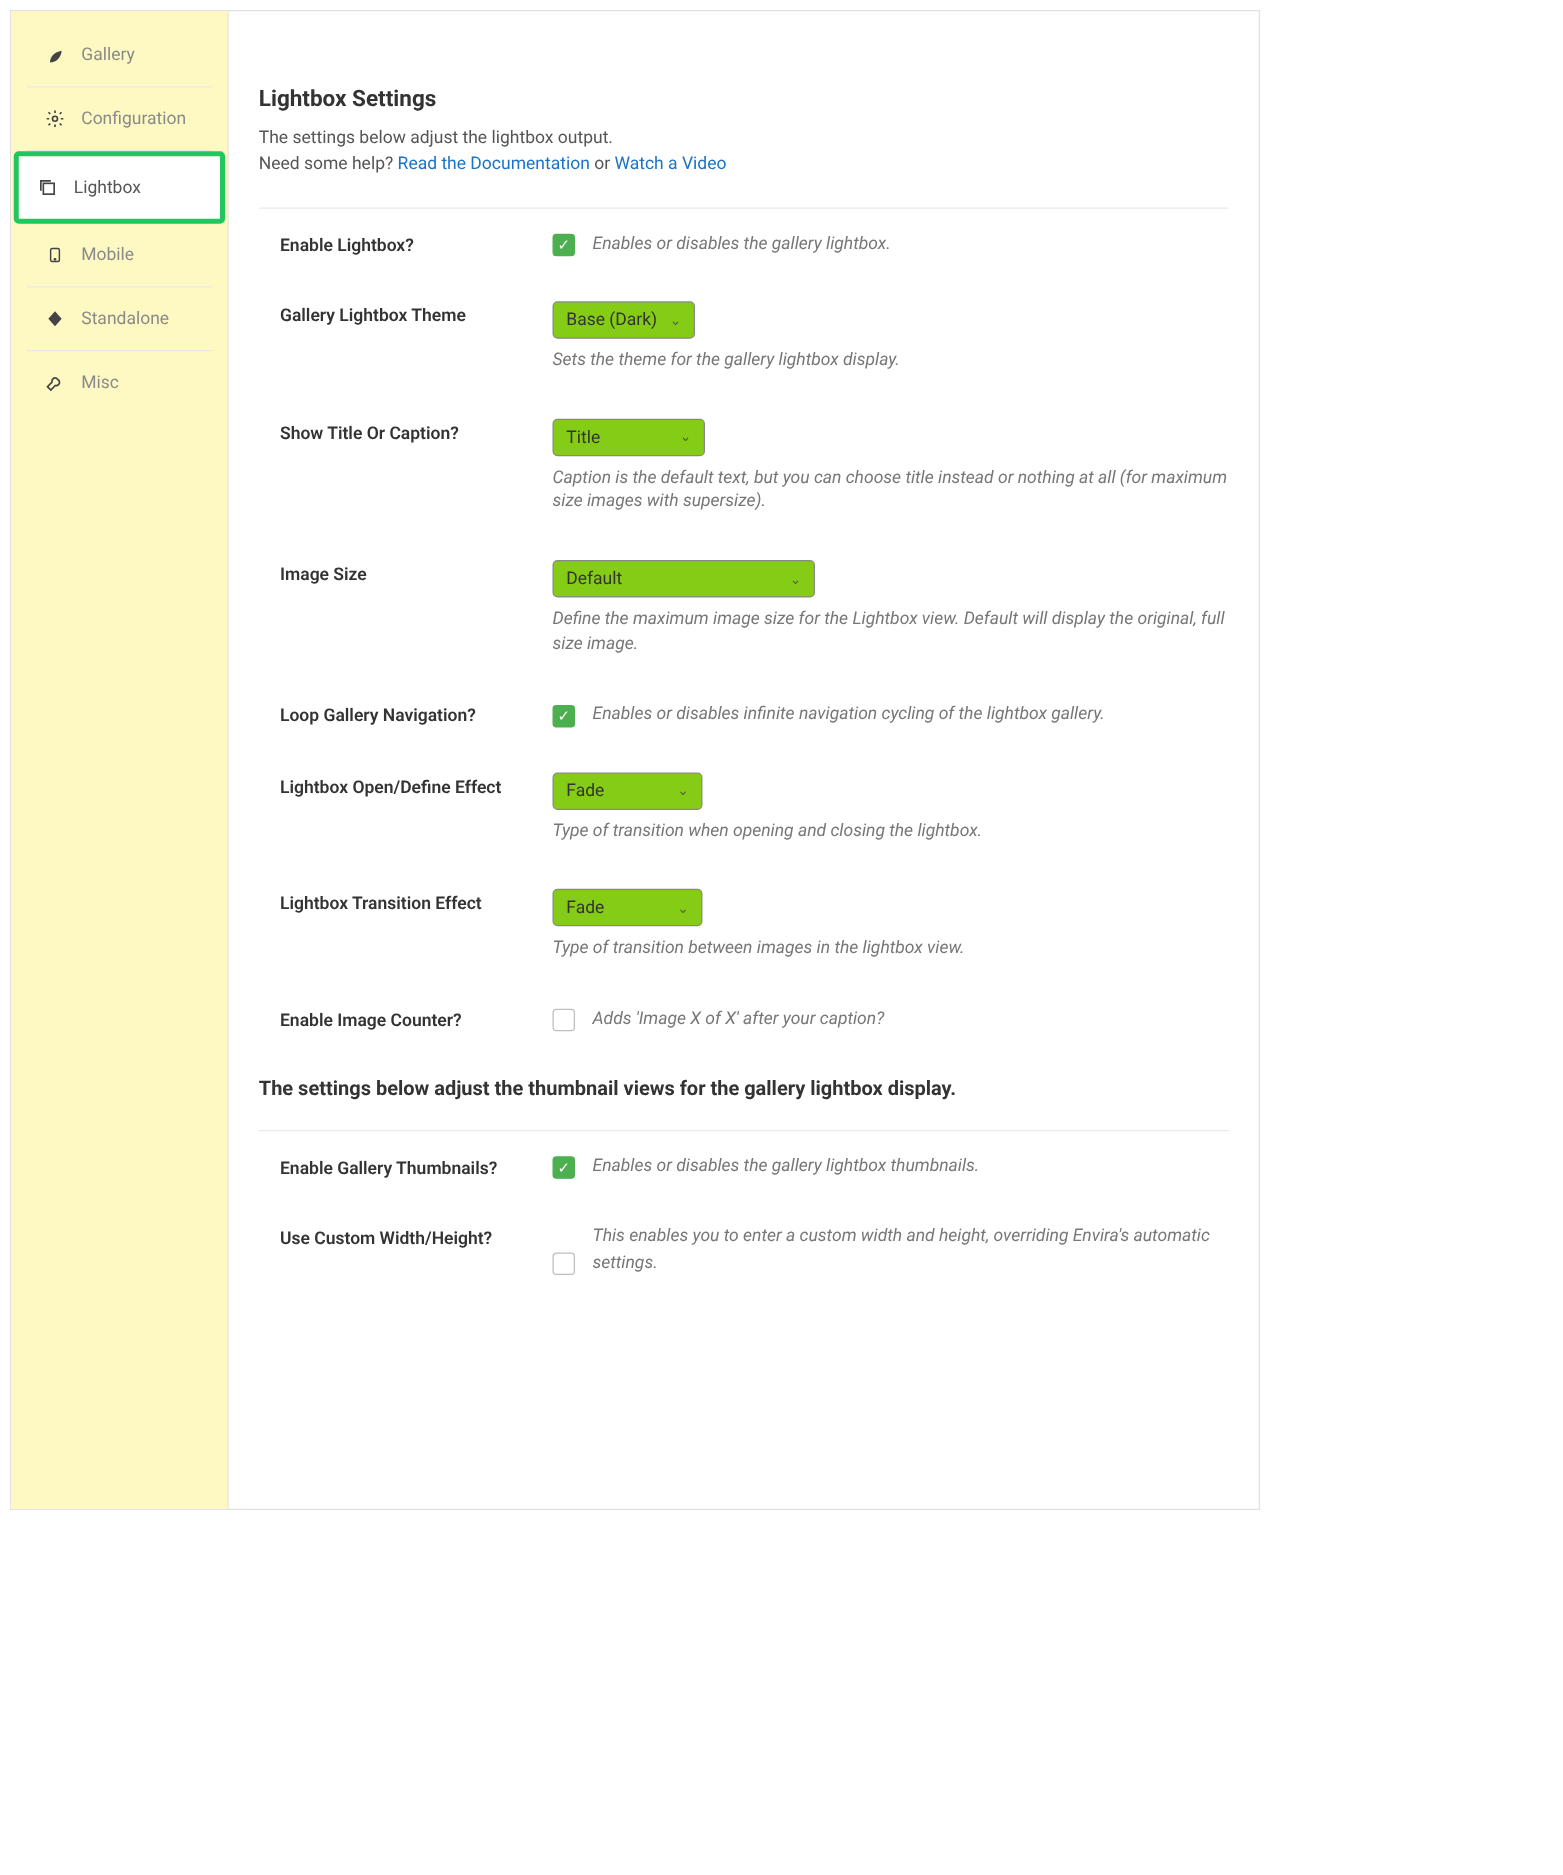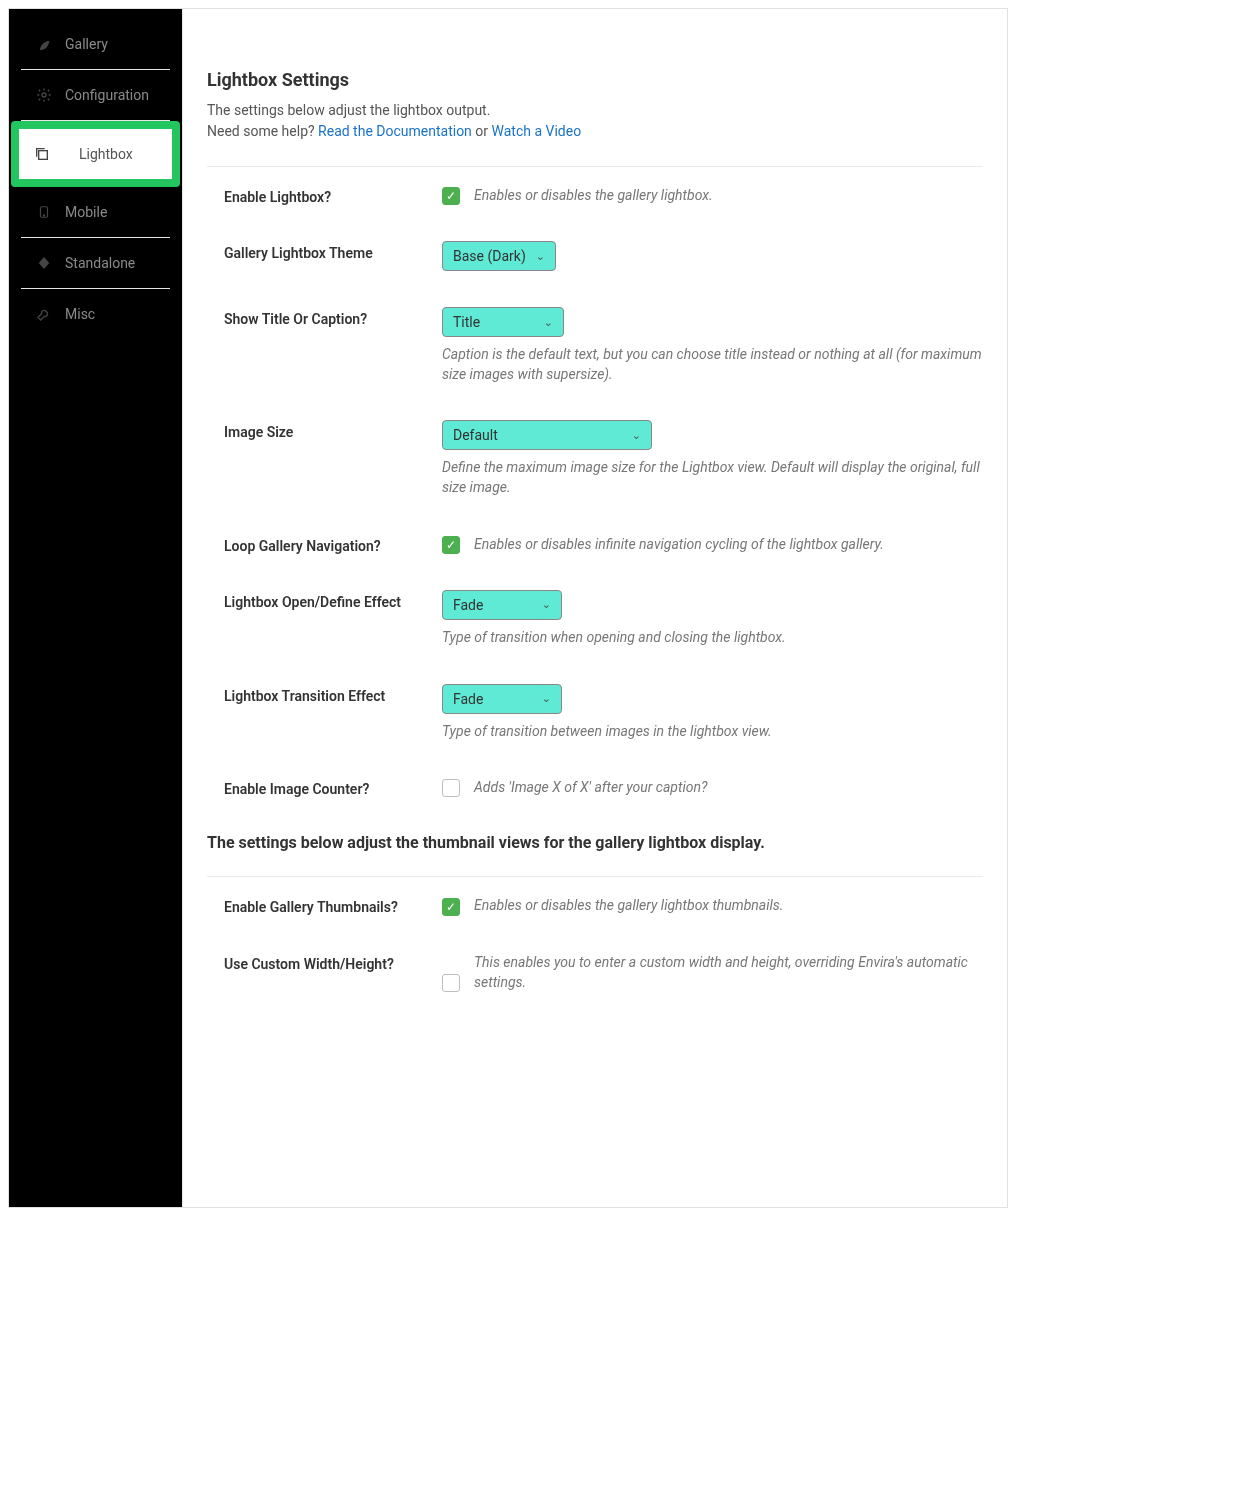--- a/index.html
+++ b/index.html
@@ -12,21 +12,21 @@
   .app {
     display: flex;
     width: 1000px;
     min-height: 1200px;
     border: 1px solid #e0e0e0;
     background: #fff;
     margin: 8px;
   }
   .sidebar {
     width: 174px;
-    background: #000000;
+    background: #fef9c3;
     border-right: 1px solid #e5e5e5;
     padding: 10px 0;
   }
   .sidebar-item {
     display: flex;
     align-items: center;
     padding: 16px 14px;
     margin: 0 12px;
     border-bottom: 1px solid #e7e7e7;
     cursor: pointer;
@@ -37,25 +37,24 @@
     width: 18px;
     height: 18px;
     margin-right: 12px;
     display: inline-flex;
     align-items: center;
     justify-content: center;
     color: #444;
   }
   .sidebar-item.active {
     background: #fff;
-    border: 8px solid #22c55e;
+    border: 4px solid #22c55e;
     border-radius: 4px;
     color: #555;
     margin: 0 2px;
-    gap: 16px;
   }
   .main {
     flex: 1;
     padding: 20px 24px 40px 24px;
   }
   .page-title {
     font-size: 18px;
     font-weight: 700;
     color: #333;
     margin-bottom: 10px;
@@ -126,21 +125,21 @@
     font-style: italic;
     font-size: 14px;
     line-height: 1.4;
   }
   .sel {
     display: inline-flex;
     align-items: center;
     justify-content: space-between;
     border: 1px solid #888;
     border-radius: 4px;
-    background: #5eead4;
+    background: #84cc16;
     padding: 6px 10px;
     font-size: 14px;
     color: #333;
     cursor: pointer;
     min-width: 100px;
   }
   .sel .caret { margin-left: 10px; font-size: 11px; color: #555; }
   .s-xs { min-width: 100px; }
   .s-sm { min-width: 120px; }
   .s-md { min-width: 122px; }
@@ -231,20 +230,21 @@
       </div>
     </div>
 
     <div class="row">
       <div class="lbl">Gallery Lightbox Theme</div>
       <div class="ctrl">
         <div class="sel s-xs">
           <span>Base (Dark)</span>
           <span class="caret">⌄</span>
         </div>
+        <div class="desc-below">Sets the theme for the gallery lightbox display.</div>
       </div>
     </div>
 
     <div class="row">
       <div class="lbl">Show Title Or Caption?</div>
       <div class="ctrl">
         <div class="sel s-md">
           <span>Title</span>
           <span class="caret">⌄</span>
         </div>

